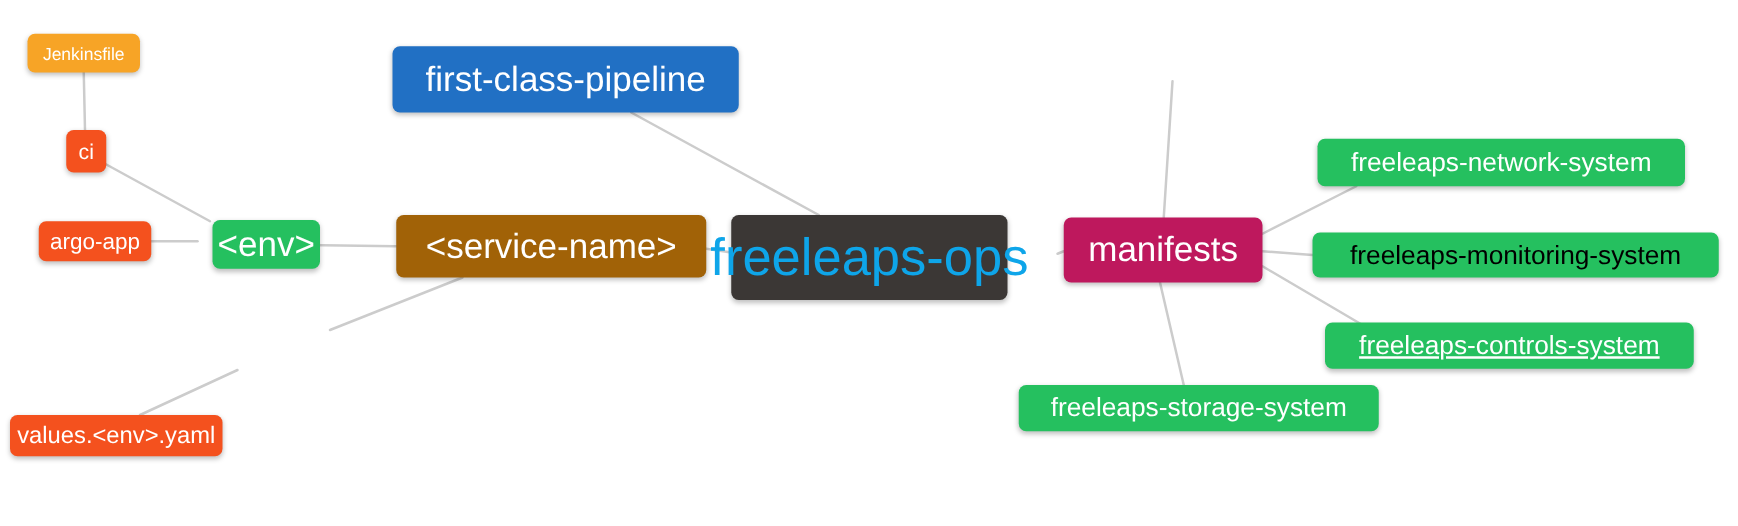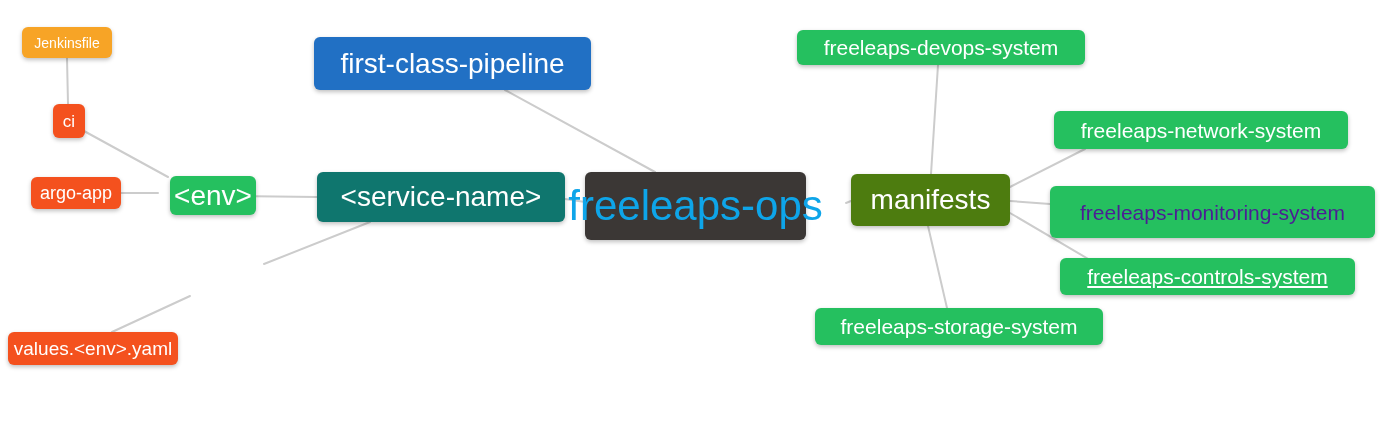--- a/index.html
+++ b/index.html
@@ -57,21 +57,20 @@
       <line x1="1010" y1="201" x2="1050" y2="204" stroke="#CCCCCC" stroke-width="2" stroke-linecap="round"></line>
       <line x1="1010" y1="213" x2="1090" y2="260" stroke="#CCCCCC" stroke-width="2" stroke-linecap="round"></line>
       <line x1="928" y1="226" x2="947" y2="308" stroke="#CCCCCC" stroke-width="2" stroke-linecap="round"></line>
     </svg>
 <div class="node" style="left: 22px; top: 27px; width: 90px; height: 31px; background: rgb(247, 164, 38); font-size: 14px; color: rgb(255, 255, 255);">Jenkinsfile</div>
     <div class="node" style="left: 53px; top: 104px; width: 32px; height: 34px; background: rgb(244, 81, 30); font-size: 17px; color: rgb(255, 255, 255);">ci</div>
     <div class="node" style="left: 31px; top: 177px; width: 90px; height: 32px; background: rgb(244, 81, 30); font-size: 18px; color: rgb(255, 255, 255);">argo-app</div>
     <div class="node" style="left: 158px; top: 176px; width: 86px; height: 39px; background: rgb(37, 192, 95); font-size: 28px; color: rgb(255, 255, 255); margin-left: 12px;">&lt;env&gt;</div>
     <div class="node" style="left: 8px; top: 332px; width: 170px; height: 33px; background: rgb(244, 81, 30); font-size: 19px; color: rgb(255, 255, 255);">values.&lt;env&gt;.yaml</div>
     <div class="node" style="left: 314px; top: 37px; width: 277px; height: 53px; background: rgb(33, 112, 196); font-size: 28px; color: rgb(255, 255, 255);">first-class-pipeline</div>
-    <div class="node" style="left: 317px; top: 172px; width: 248px; height: 50px; background: #0f766e; font-size: 28px; color: rgb(255, 255, 255);">&lt;service-name&gt;</div>
+    <div class="node" style="left: 317px; top: 172px; width: 248px; height: 50px; background: #a16207; font-size: 28px; color: rgb(255, 255, 255);">&lt;service-name&gt;</div>
     <div class="node" style="left: 585px; top: 172px; width: 221px; height: 68px; background: rgb(59, 55, 53); font-size: 42px; color: #0ea5e9;">freeleaps-ops</div>
-    <div class="node" style="left: 851px; top: 174px; width: 159px; height: 52px; background: #4d7c0f; font-size: 28px; color: rgb(255, 255, 255);">manifests</div>
-    <div class="node" style="left: 797px; top: 30px; width: 288px; height: 35px; background: rgb(37, 192, 95); font-size: 21px; color: rgb(255, 255, 255);">freeleaps-devops-system</div>
+    <div class="node" style="left: 851px; top: 174px; width: 159px; height: 52px; background: #be185d; font-size: 28px; color: rgb(255, 255, 255);">manifests</div>
     <div class="node" style="left: 1054px; top: 111px; width: 294px; height: 38px; background: rgb(37, 192, 95); font-size: 21px; color: rgb(255, 255, 255);">freeleaps-network-system</div>
-    <div class="node" style="left: 1050px; top: 186px; width: 325px; height: 52px; background: rgb(37, 192, 95); font-size: 21px; color: #4c1d95;">freeleaps-monitoring-system</div>
+    <div class="node" style="left: 1050px; top: 186px; width: 325px; height: 36px; background: rgb(37, 192, 95); font-size: 21px; color: #000000;">freeleaps-monitoring-system</div>
     <div class="node" style="left: 1060px; top: 258px; width: 295px; height: 37px; background: rgb(37, 192, 95); font-size: 21px; color: rgb(255, 255, 255); text-decoration: underline;">freeleaps-controls-system</div>
     <div class="node" style="left: 815px; top: 308px; width: 288px; height: 37px; background: rgb(37, 192, 95); font-size: 21px; color: rgb(255, 255, 255);">freeleaps-storage-system</div>
   </div>
 
 </body></html>

